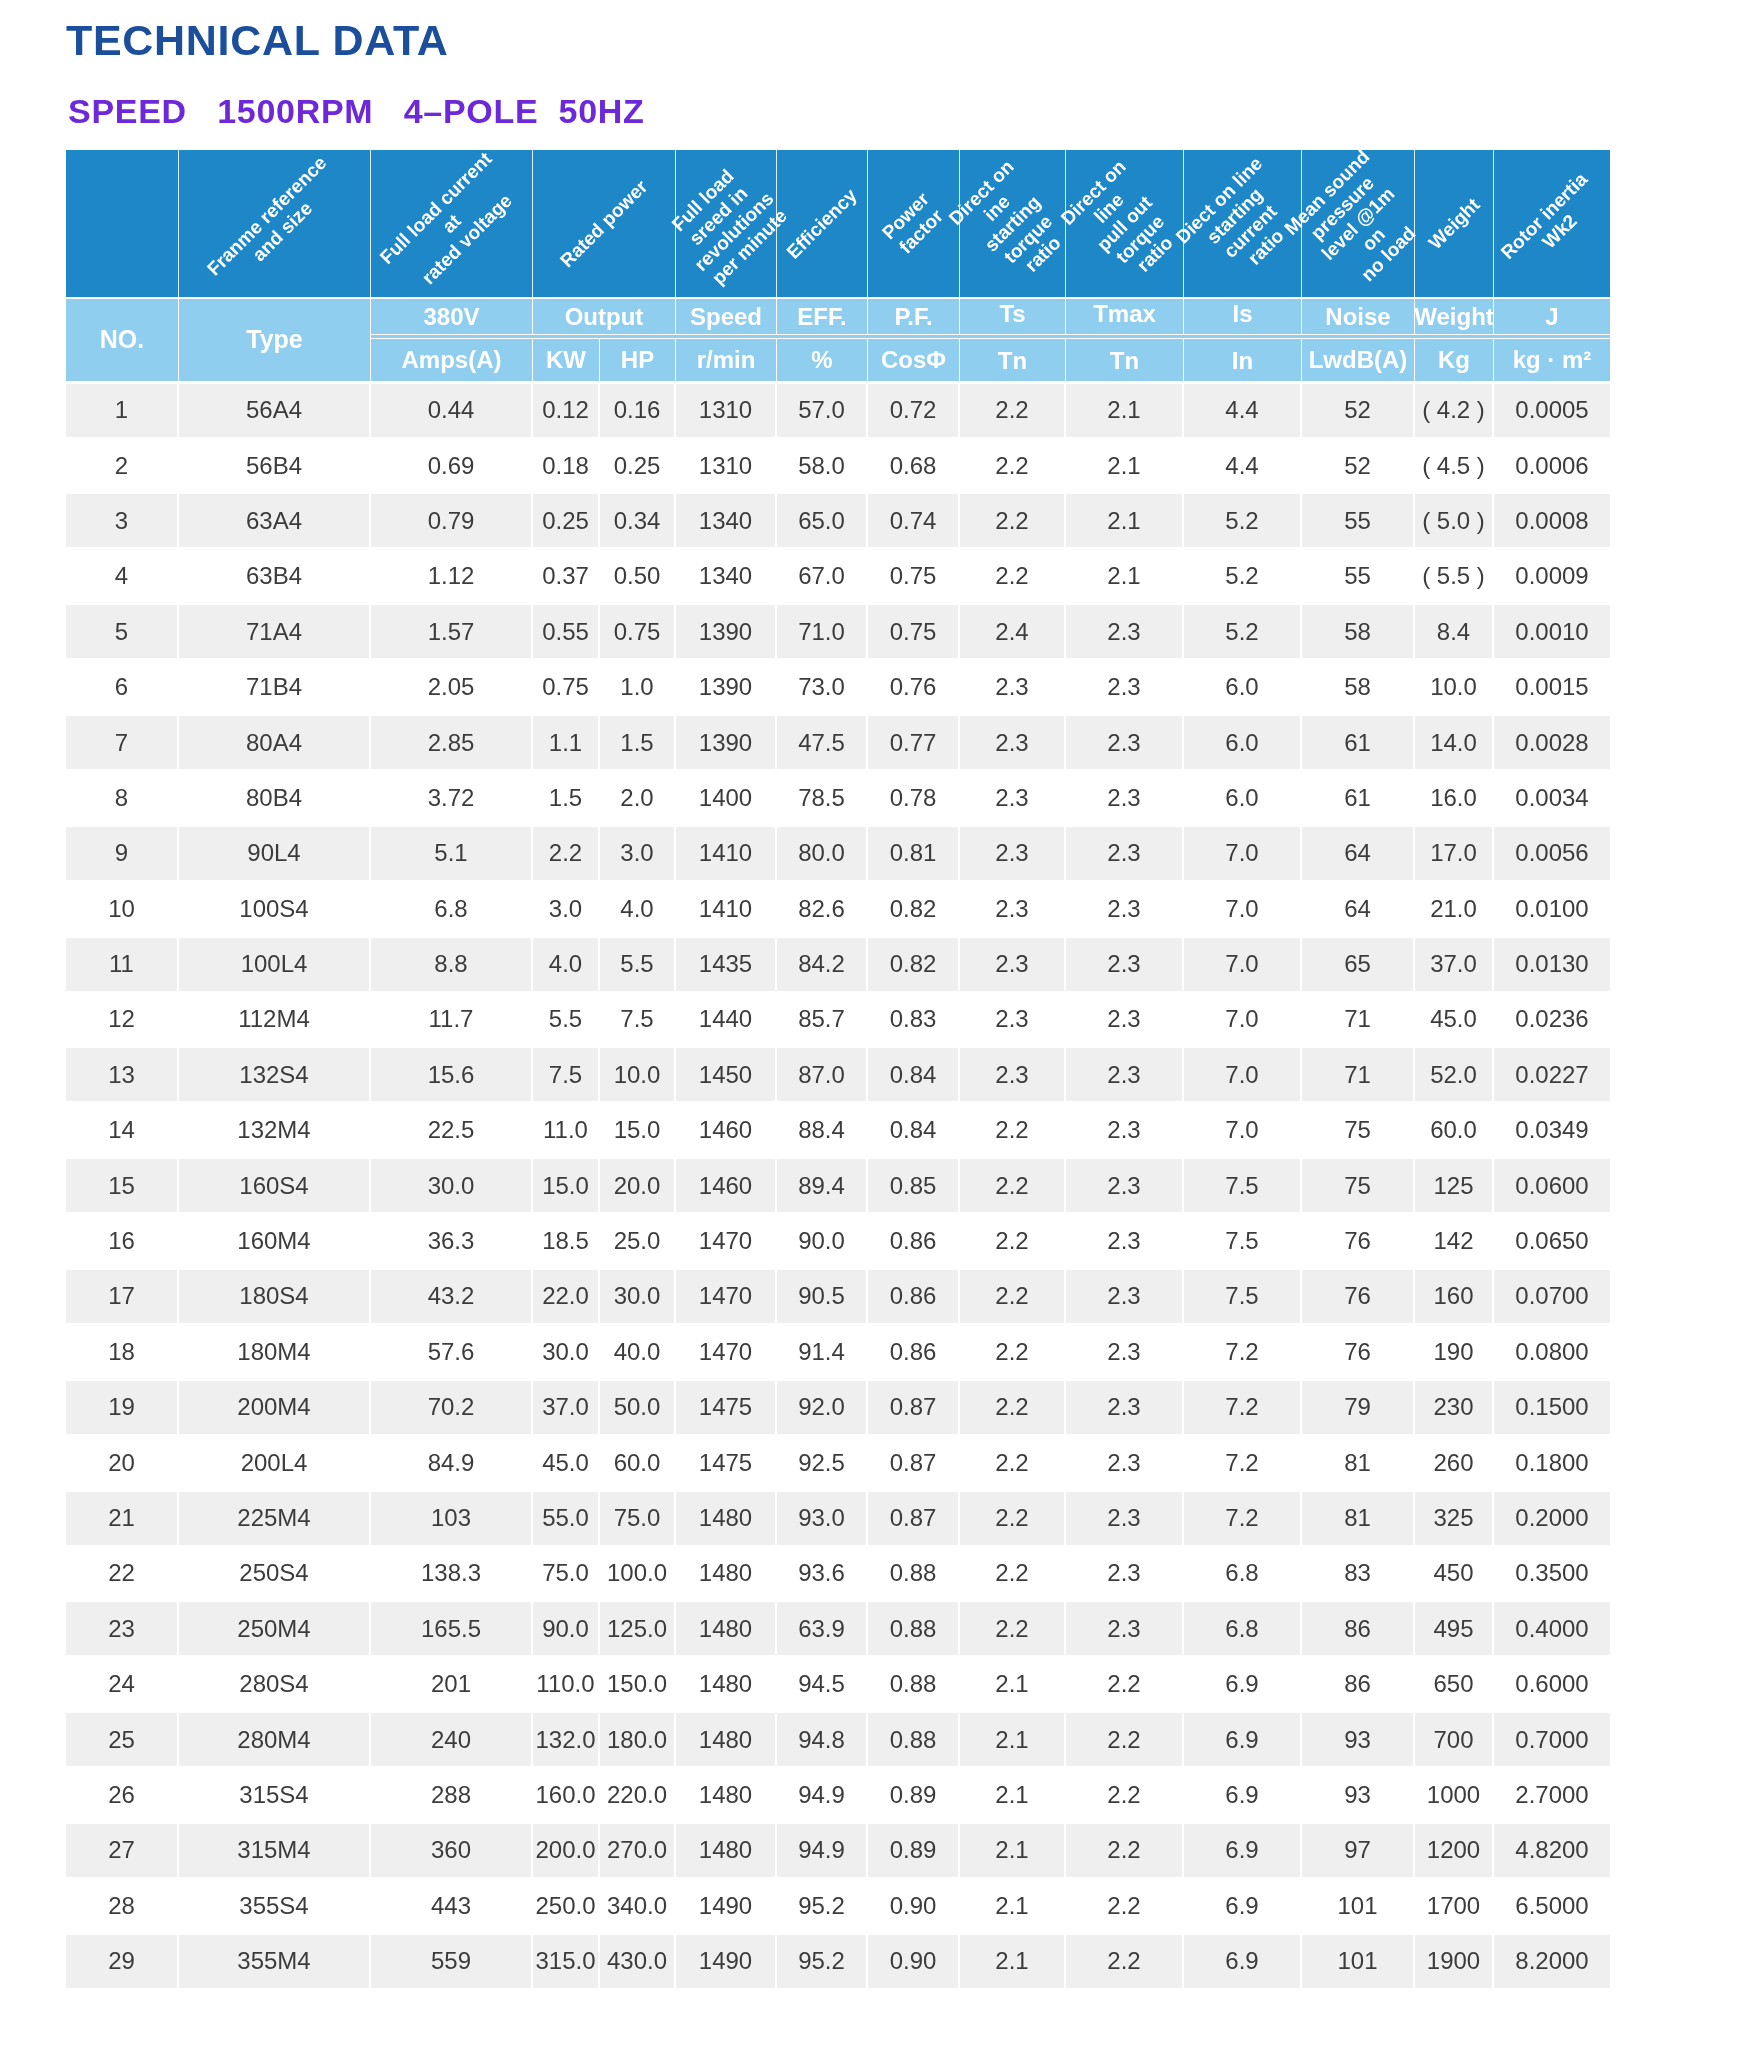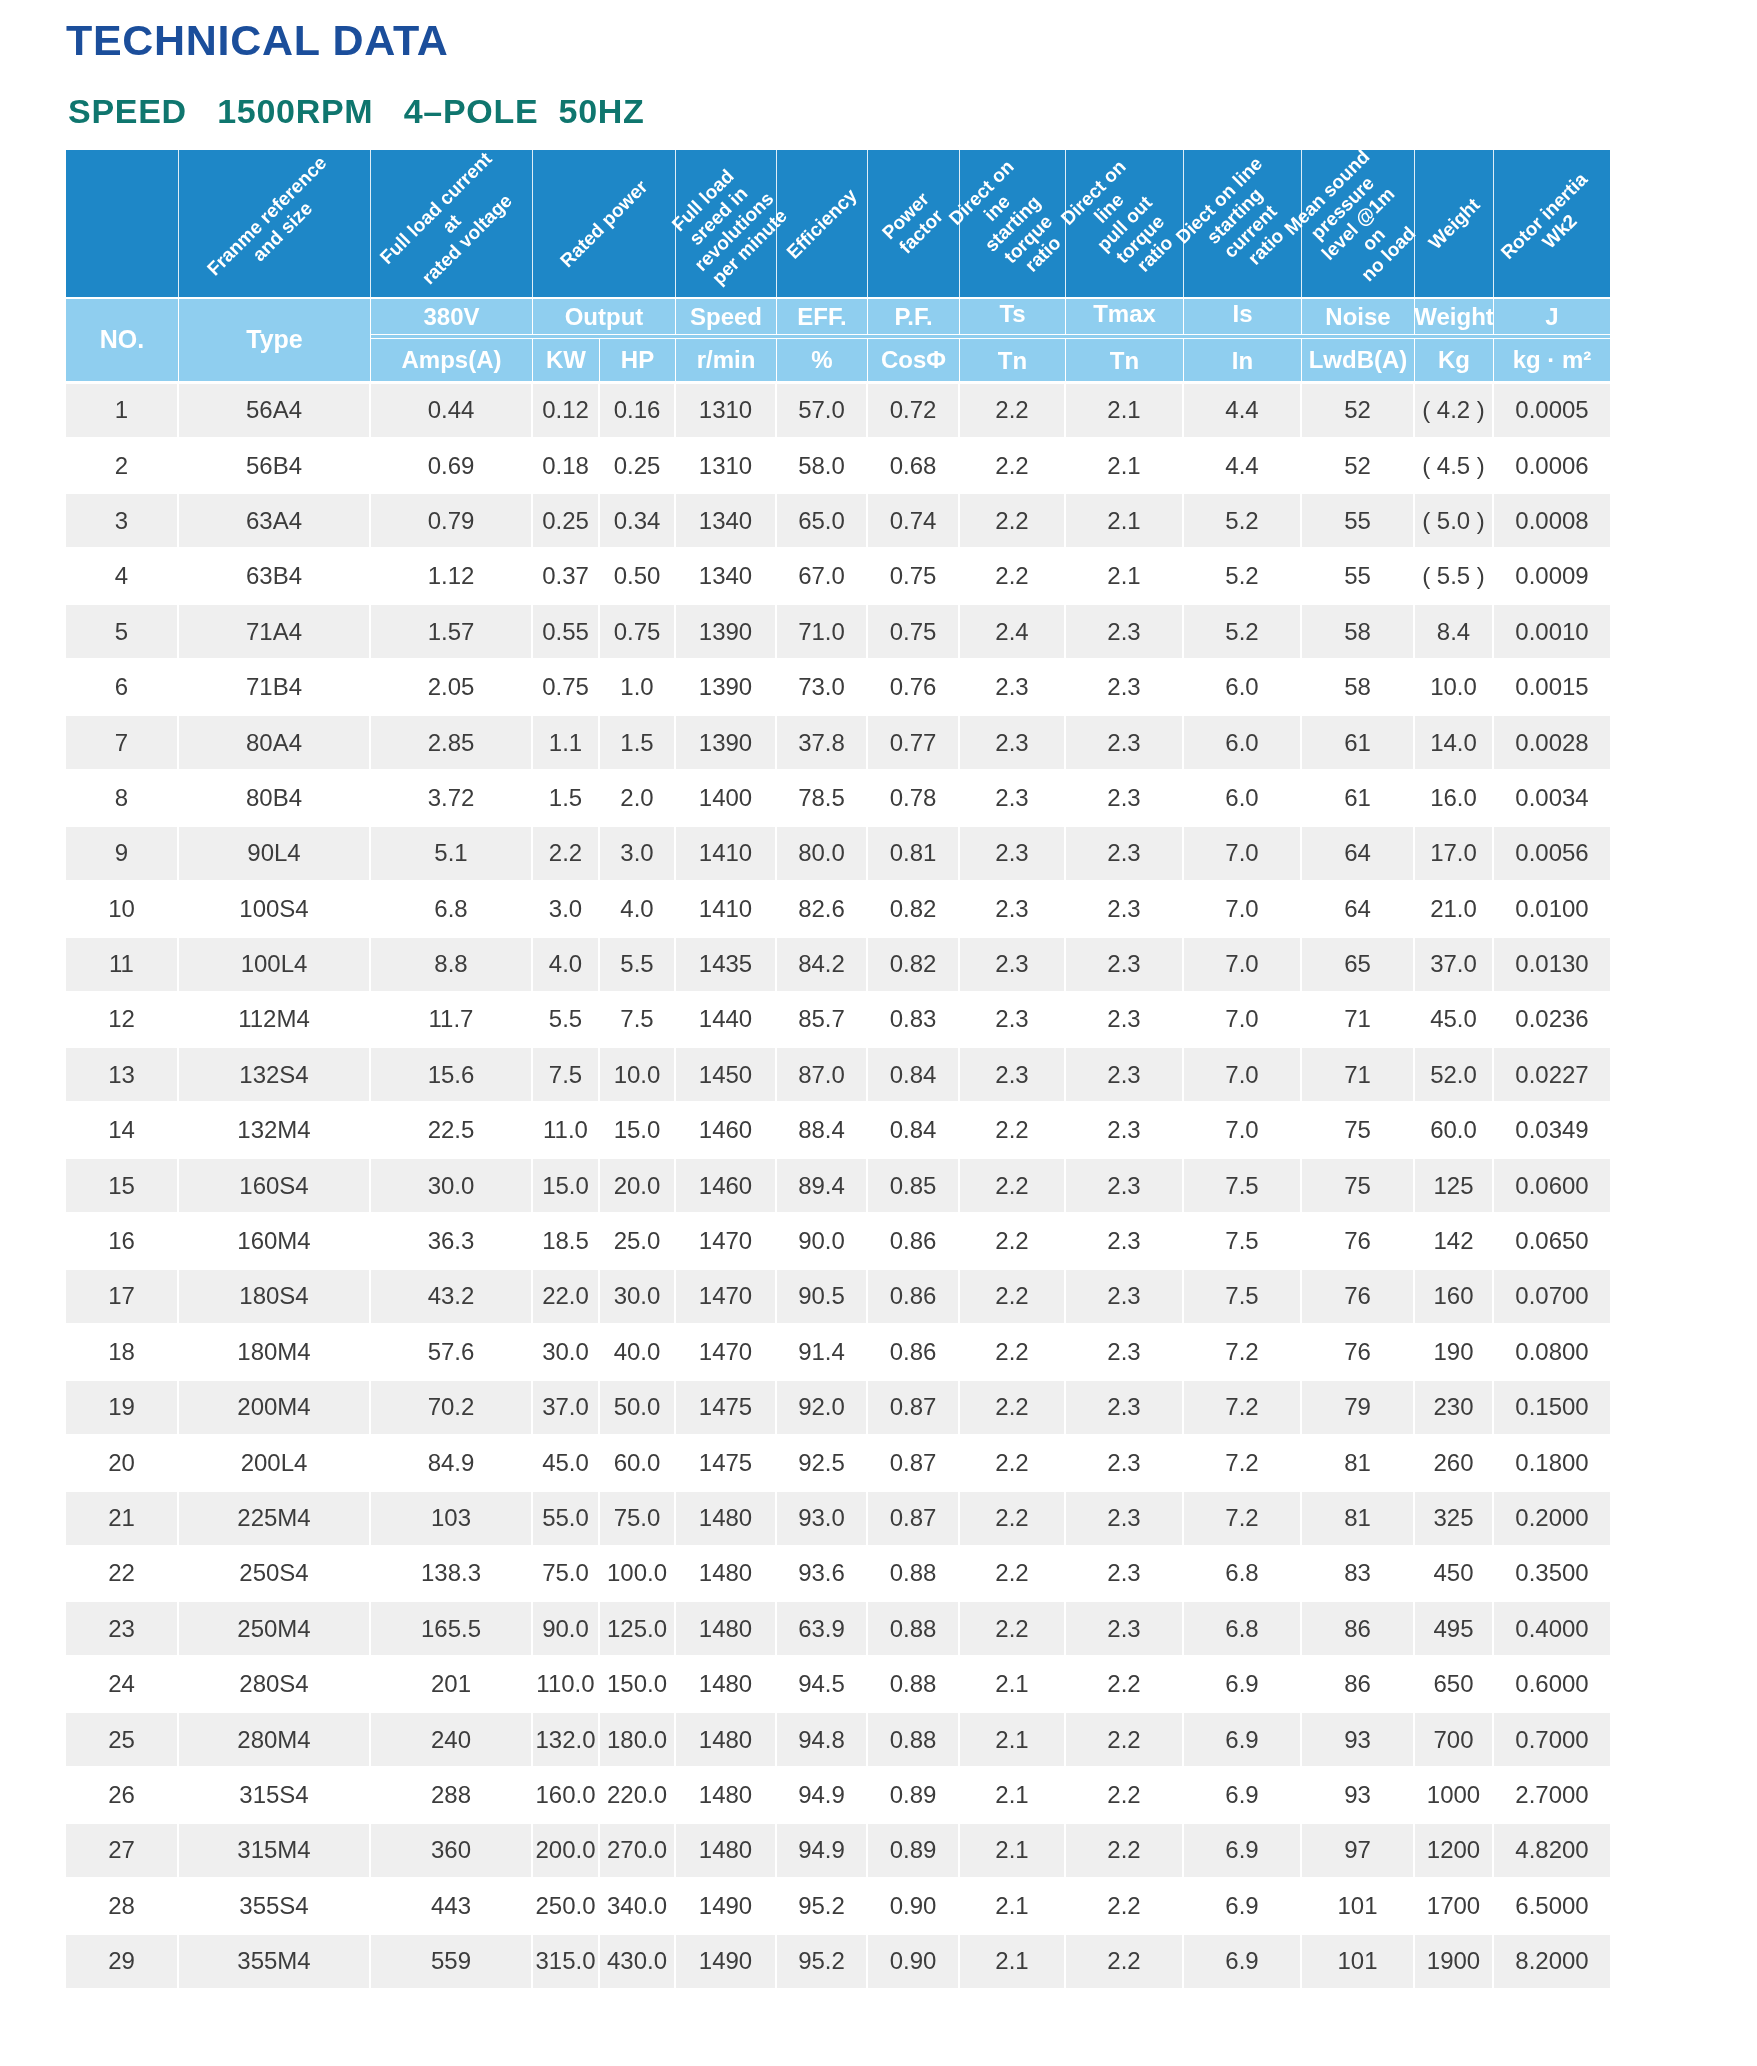--- a/index.html
+++ b/index.html
@@ -11,21 +11,21 @@
     overflow:hidden;
   }
   .title{
     position:absolute;left:66px;top:16px;
     font-size:43px;font-weight:bold;letter-spacing:0.7px;
     color:#1b4e9b;
   }
   .subtitle{
     position:absolute;left:68px;top:92px;
     font-size:34px;font-weight:bold;letter-spacing:0.7px;
-    color:#0f766e;white-space:pre;
+    color:#6d28d9;white-space:pre;
   }
   .tablewrap{
     position:absolute;left:66px;top:150px;width:1544px;
   }
   .cols{
     display:grid;
     grid-template-columns:113px 192px 162px 67px 76px 101px 91px 92px 106px 118px 118px 113px 79px 116px;
   }
   
   .hband{
@@ -268,21 +268,21 @@
           <div class="dcell">10.0</div>
           <div class="dcell">0.0015</div>
         </div>
         <div class="data-row cols odd">
           <div class="dcell">7</div>
           <div class="dcell">80A4</div>
           <div class="dcell">2.85</div>
           <div class="dcell">1.1</div>
           <div class="dcell">1.5</div>
           <div class="dcell">1390</div>
-          <div class="dcell">37.8</div>
+          <div class="dcell">47.5</div>
           <div class="dcell">0.77</div>
           <div class="dcell">2.3</div>
           <div class="dcell">2.3</div>
           <div class="dcell">6.0</div>
           <div class="dcell">61</div>
           <div class="dcell">14.0</div>
           <div class="dcell">0.0028</div>
         </div>
         <div class="data-row cols even">
           <div class="dcell">8</div>

